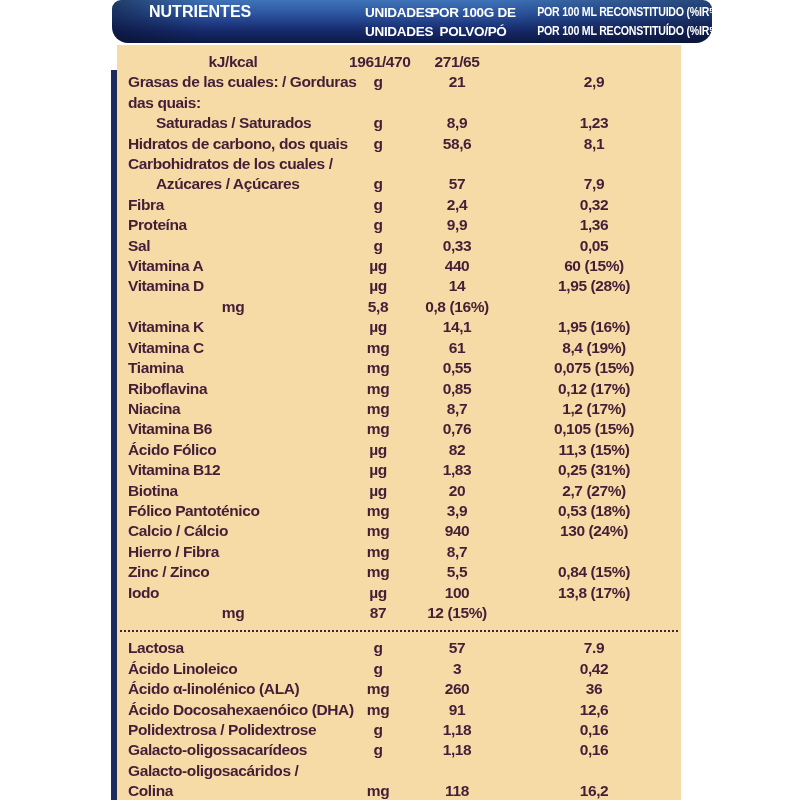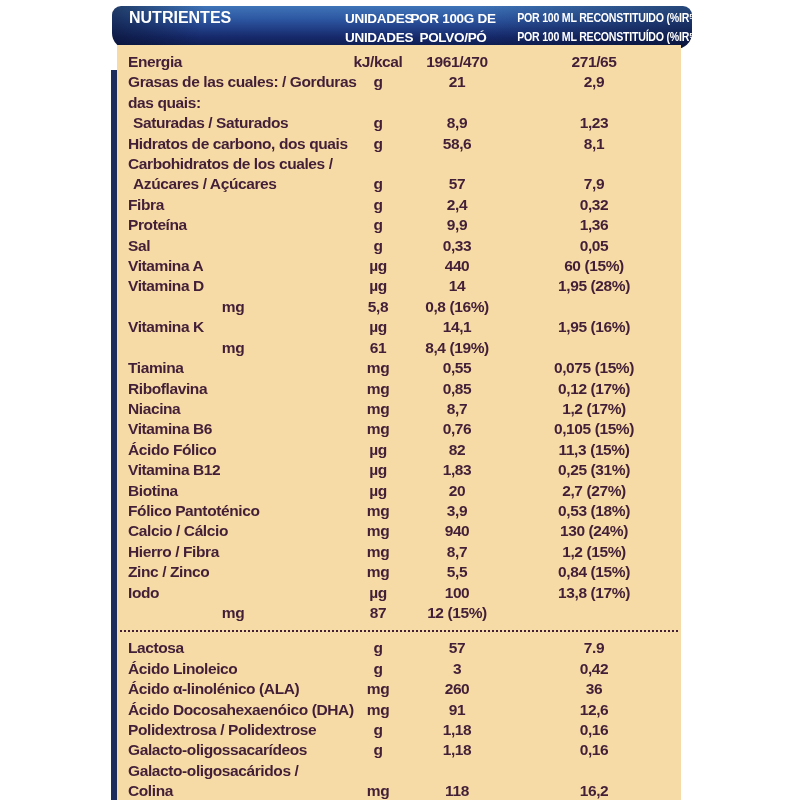--- a/index.html
+++ b/index.html
@@ -8,28 +8,28 @@
     background: #ffffff;
     font-family: "Liberation Sans", "DejaVu Sans", sans-serif;
     font-weight: bold;
   }
   .canvas {
     position: relative; width: 800px; height: 800px;
     overflow: hidden; background: #ffffff;
   }
   
   .header-bar {
-    position: absolute; left: 112px; top: 6px;
+    position: absolute; left: 112px; top: 0;
     width: 580px; height: 43px;
     border-radius: 9px 9px 16px 16px;
     background:
       linear-gradient(100deg, rgba(7,14,38,0.55) 0%, rgba(7,14,38,0) 16%, rgba(7,14,38,0) 62%, rgba(7,14,38,0.45) 100%),
       linear-gradient(180deg, #3f74b8 0%, #2c55a0 32%, #16296b 72%, #0d1a47 100%);
     color: #ffffff;
-    display: flex; flex-direction: column; justify-content: center;
+    display: flex; flex-direction: column; justify-content: center; padding-left: 20px;
   }
   .h-row {
     display: grid;
     grid-template-columns: 233px 58px 100px 189px;
     align-items: center; height: 19px;
   }
   .h-cell {
     font-size: 13.5px; letter-spacing: -0.3px;
     text-align: center; white-space: nowrap;
   }
@@ -56,21 +56,21 @@
   .row {
     display: grid;
     grid-template-columns: 232px 58px 100px 174px;
     align-items: start;
   }
   .cell {
     font-size: 15.5px; line-height: 20.4px; letter-spacing: -0.4px;
     white-space: nowrap;
   }
   .cell-label { padding-left: 11px; text-align: left; }
-  .row.indent .cell-label { padding-left: 16px; }
+  .row.indent .cell-label { padding-left: 39px; }
   .cell-unit, .cell-100g, .cell-100ml { text-align: center; }
   .divider {
     border-top: 2px dotted #421f37;
     margin: 7px 3px 6px 3px; height: 0;
   }
 </style>
 </head>
 <body>
 
 <div class="canvas">
@@ -88,23 +88,20 @@
       <div class="h-cell">POLVO/PÓ</div>
       <div class="h-cell wide">POR 100 ML RECONSTITUÍDO (%IR⁵)</div>
     </div>
   </div>
 
   <div class="left-border"></div>
 
   <div class="body-area">
     <div id="rows-main">
         <div class="row">
-          <div class="cell cell-label">
-            <div>Energia</div>
-          </div>
           <div class="cell cell-unit">kJ/kcal</div>
           <div class="cell cell-100g">1961/470</div>
           <div class="cell cell-100ml">271/65</div>
         </div>
         <div class="row">
           <div class="cell cell-label">
             <div>Grasas de las cuales: / Gorduras</div>
             <div>das quais:</div>
           </div>
           <div class="cell cell-unit">g</div>
@@ -183,20 +180,23 @@
         </div>
         <div class="row">
           <div class="cell cell-label">
             <div>Vitamina K</div>
           </div>
           <div class="cell cell-unit">µg</div>
           <div class="cell cell-100g">14,1</div>
           <div class="cell cell-100ml">1,95 (16%)</div>
         </div>
         <div class="row">
+          <div class="cell cell-label">
+            <div>Vitamina C</div>
+          </div>
           <div class="cell cell-unit">mg</div>
           <div class="cell cell-100g">61</div>
           <div class="cell cell-100ml">8,4 (19%)</div>
         </div>
         <div class="row">
           <div class="cell cell-label">
             <div>Tiamina</div>
           </div>
           <div class="cell cell-unit">mg</div>
           <div class="cell cell-100g">0,55</div>
@@ -265,21 +265,20 @@
           <div class="cell cell-unit">mg</div>
           <div class="cell cell-100g">940</div>
           <div class="cell cell-100ml">130 (24%)</div>
         </div>
         <div class="row">
           <div class="cell cell-label">
             <div>Hierro / Fibra</div>
           </div>
           <div class="cell cell-unit">mg</div>
           <div class="cell cell-100g">8,7</div>
-          <div class="cell cell-100ml">1,2 (15%)</div>
         </div>
         <div class="row">
           <div class="cell cell-label">
             <div>Zinc / Zinco</div>
           </div>
           <div class="cell cell-unit">mg</div>
           <div class="cell cell-100g">5,5</div>
           <div class="cell cell-100ml">0,84 (15%)</div>
         </div>
         <div class="row">

